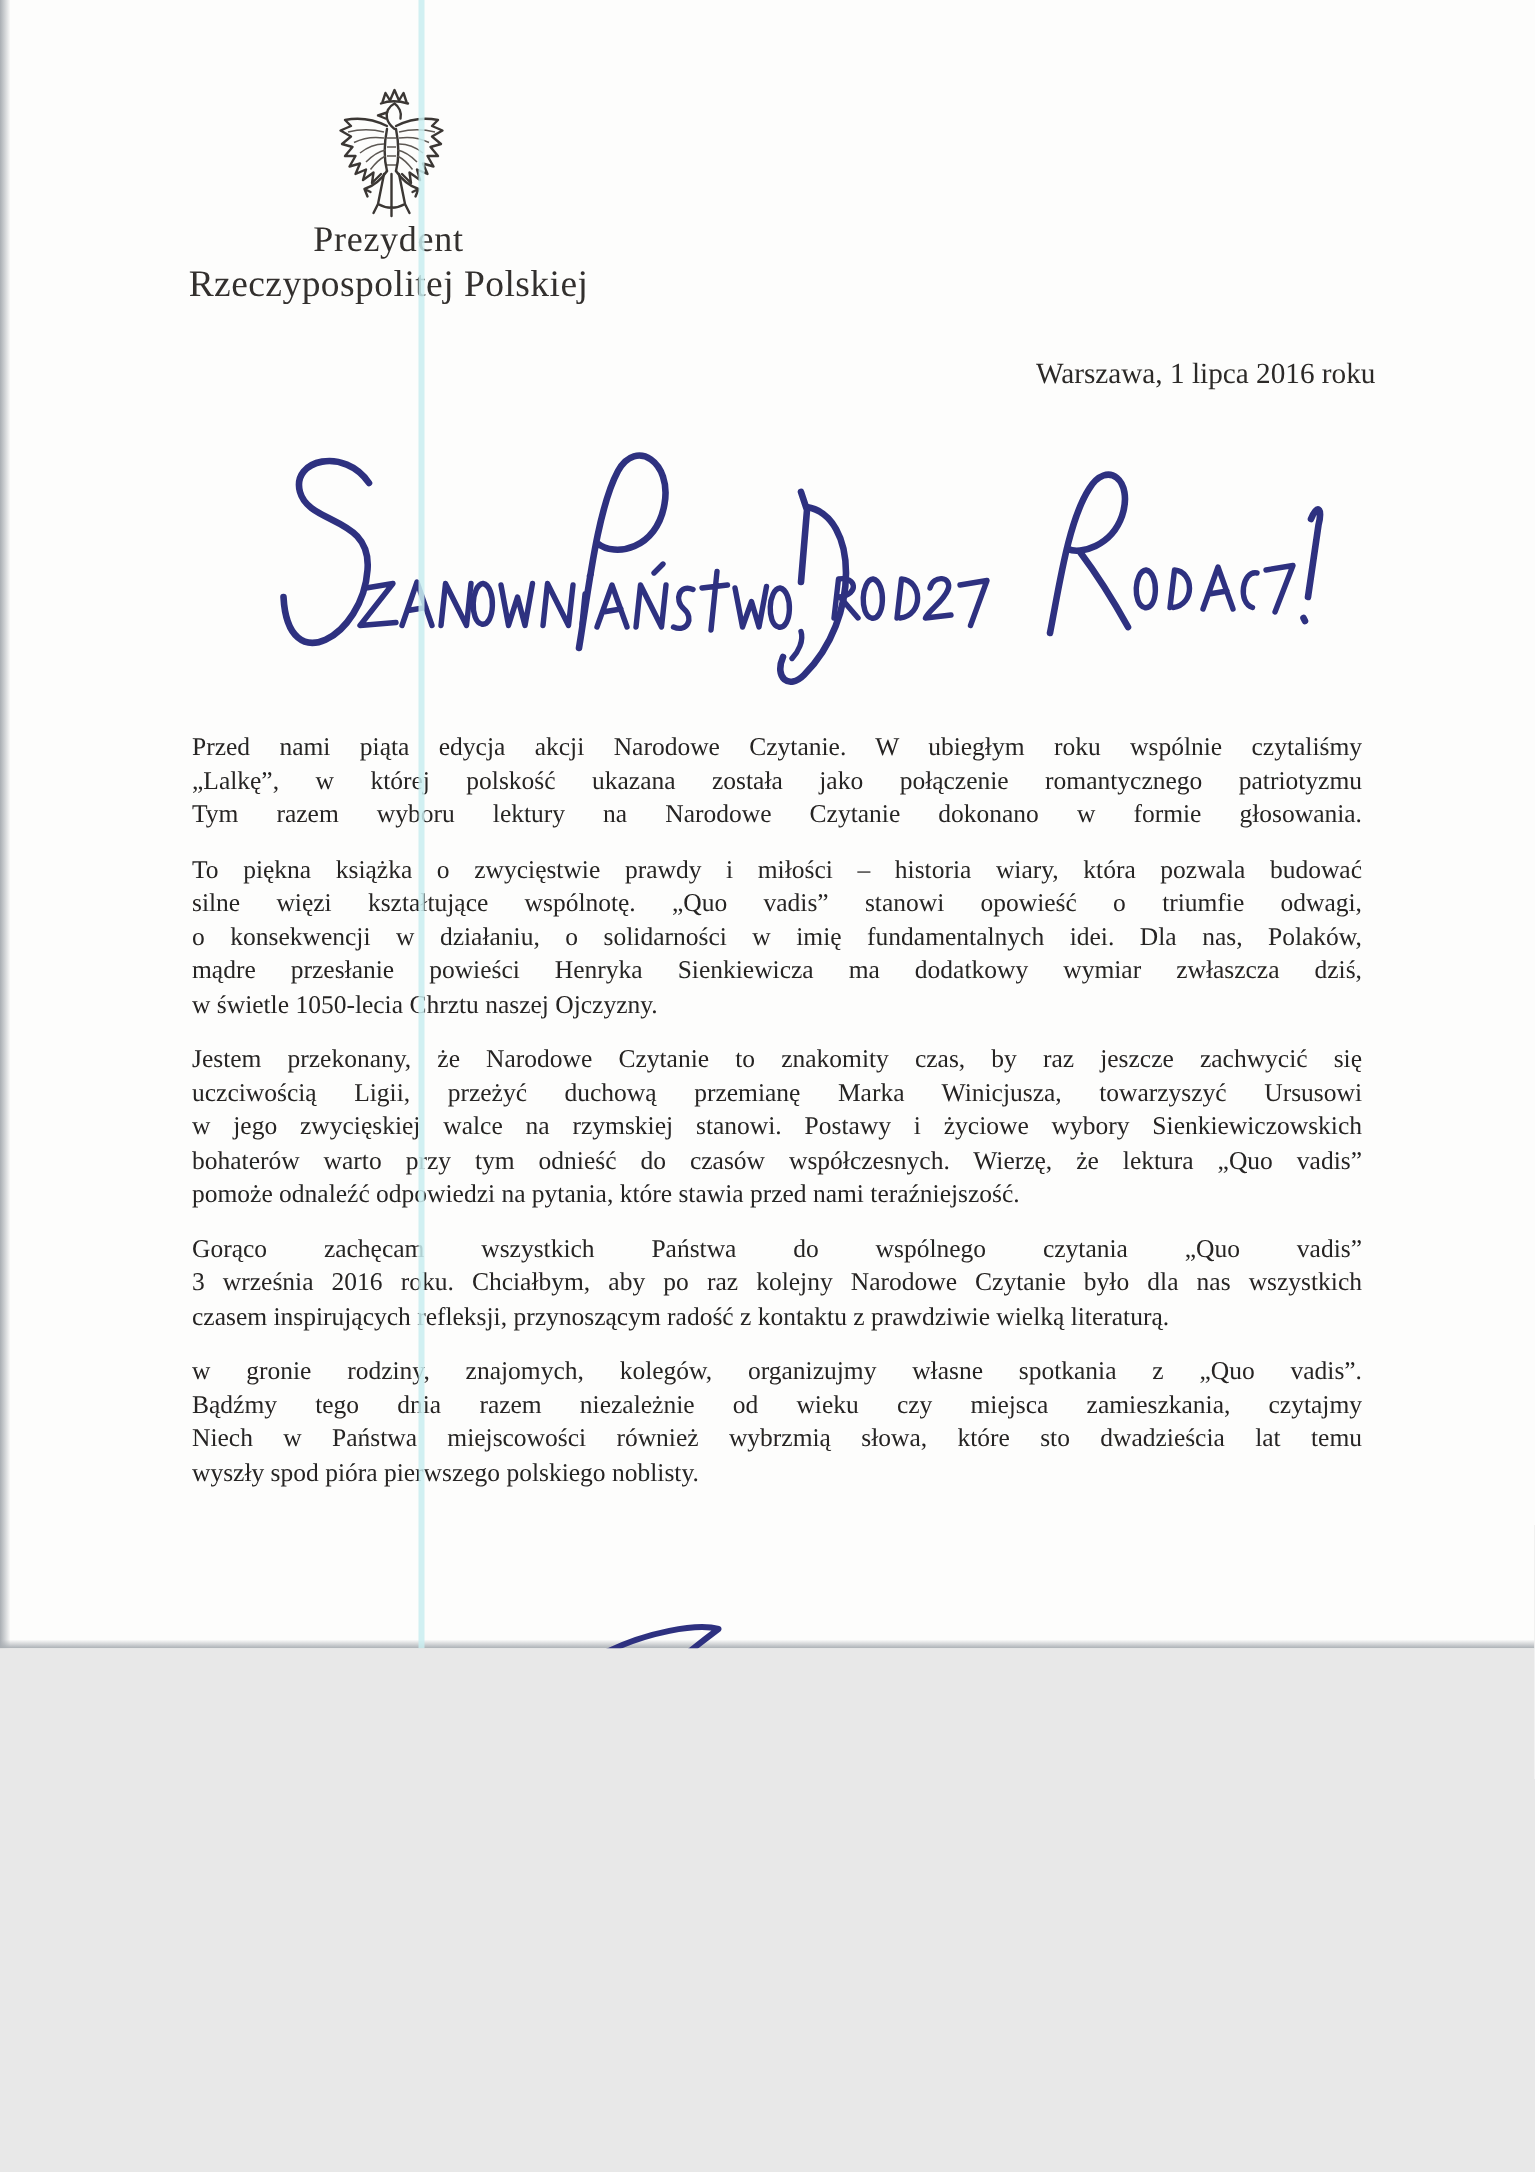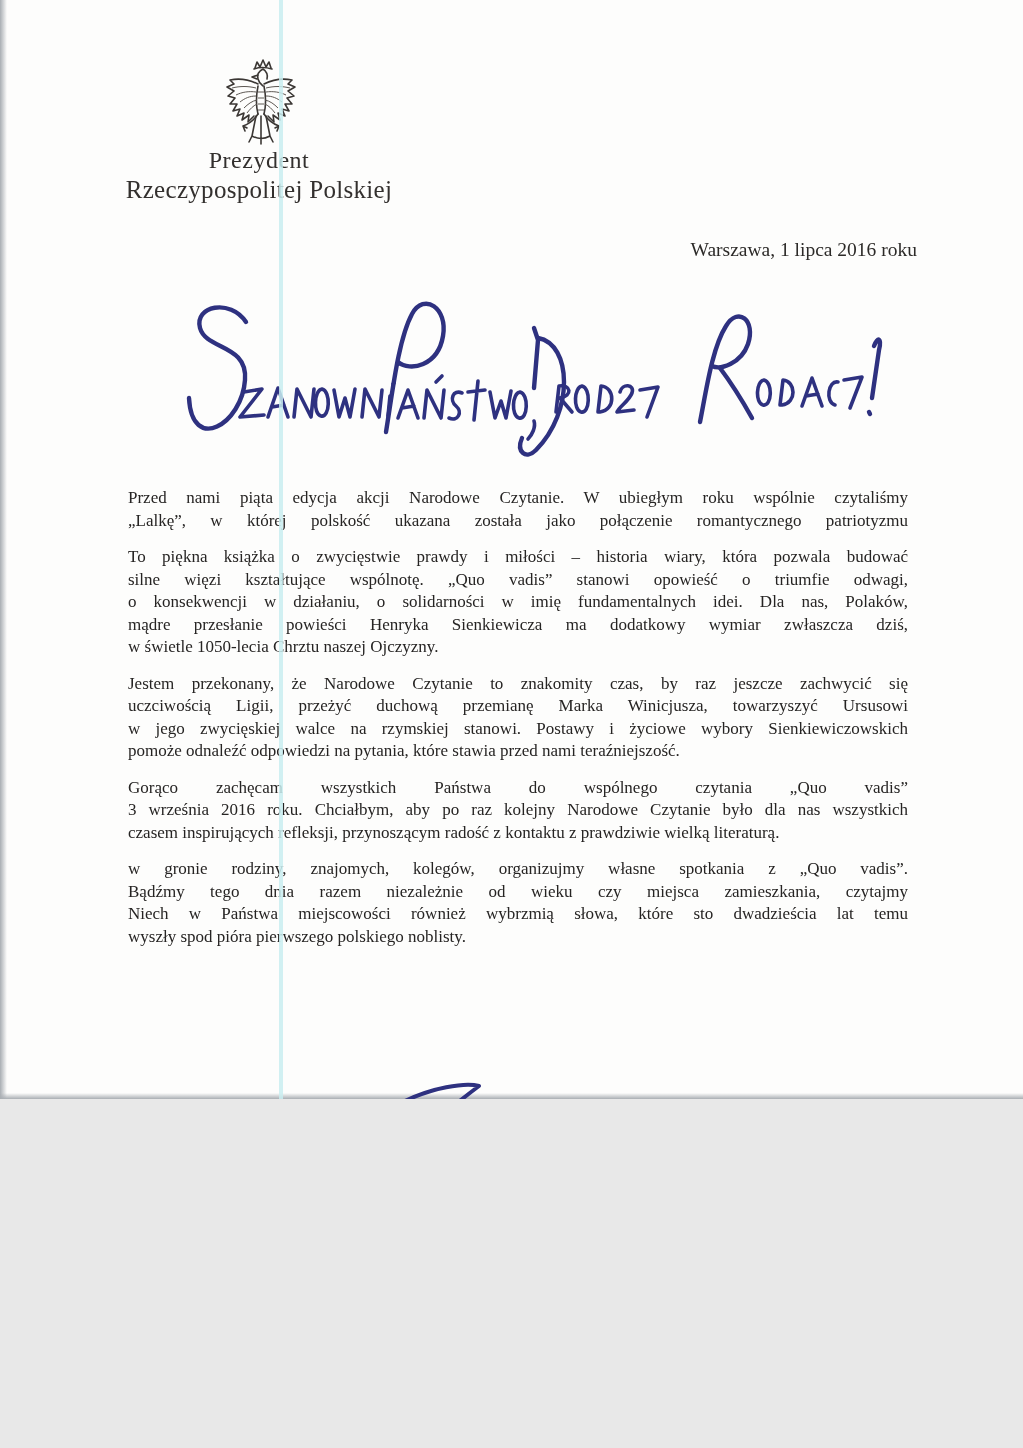--- a/index.html
+++ b/index.html
@@ -115,32 +115,34 @@
         <path d="M656,82 C646,80 643,102 653,105"></path>
         <path d="M662,80 L680,77 L668,108"></path>
       </g>
     </svg>
   </div>
 
   <div class="body-text">
       <div class="para">
         <div class="line">Przed nami piąta edycja akcji Narodowe Czytanie. W ubiegłym roku wspólnie czytaliśmy</div>
         <div class="line">„Lalkę”, w której polskość ukazana została jako połączenie romantycznego patriotyzmu</div>
+        <div class="line">Tym razem wyboru lektury na Narodowe Czytanie dokonano w formie głosowania.</div>
       </div>
       <div class="para">
         <div class="line">To piękna książka o zwycięstwie prawdy i miłości – historia wiary, która pozwala budować</div>
         <div class="line">silne więzi kształtujące wspólnotę. „Quo vadis” stanowi opowieść o triumfie odwagi,</div>
         <div class="line">o konsekwencji w działaniu, o solidarności w imię fundamentalnych idei. Dla nas, Polaków,</div>
         <div class="line">mądre przesłanie powieści Henryka Sienkiewicza ma dodatkowy wymiar zwłaszcza dziś,</div>
         <div class="line last">w świetle 1050-lecia Chrztu naszej Ojczyzny.</div>
       </div>
       <div class="para">
         <div class="line">Jestem przekonany, że Narodowe Czytanie to znakomity czas, by raz jeszcze zachwycić się</div>
         <div class="line">uczciwością Ligii, przeżyć duchową przemianę Marka Winicjusza, towarzyszyć Ursusowi</div>
         <div class="line">w jego zwycięskiej walce na rzymskiej stanowi. Postawy i życiowe wybory Sienkiewiczowskich</div>
+        <div class="line">bohaterów warto przy tym odnieść do czasów współczesnych. Wierzę, że lektura „Quo vadis”</div>
         <div class="line last">pomoże odnaleźć odpowiedzi na pytania, które stawia przed nami teraźniejszość.</div>
       </div>
       <div class="para">
         <div class="line">Gorąco zachęcam wszystkich Państwa do wspólnego czytania „Quo vadis”</div>
         <div class="line">3 września 2016 roku. Chciałbym, aby po raz kolejny Narodowe Czytanie było dla nas wszystkich</div>
         <div class="line last">czasem inspirujących refleksji, przynoszącym radość z kontaktu z prawdziwie wielką literaturą.</div>
       </div>
       <div class="para">
         <div class="line">w gronie rodziny, znajomych, kolegów, organizujmy własne spotkania z „Quo vadis”.</div>
         <div class="line">Bądźmy tego dnia razem niezależnie od wieku czy miejsca zamieszkania, czytajmy</div>

